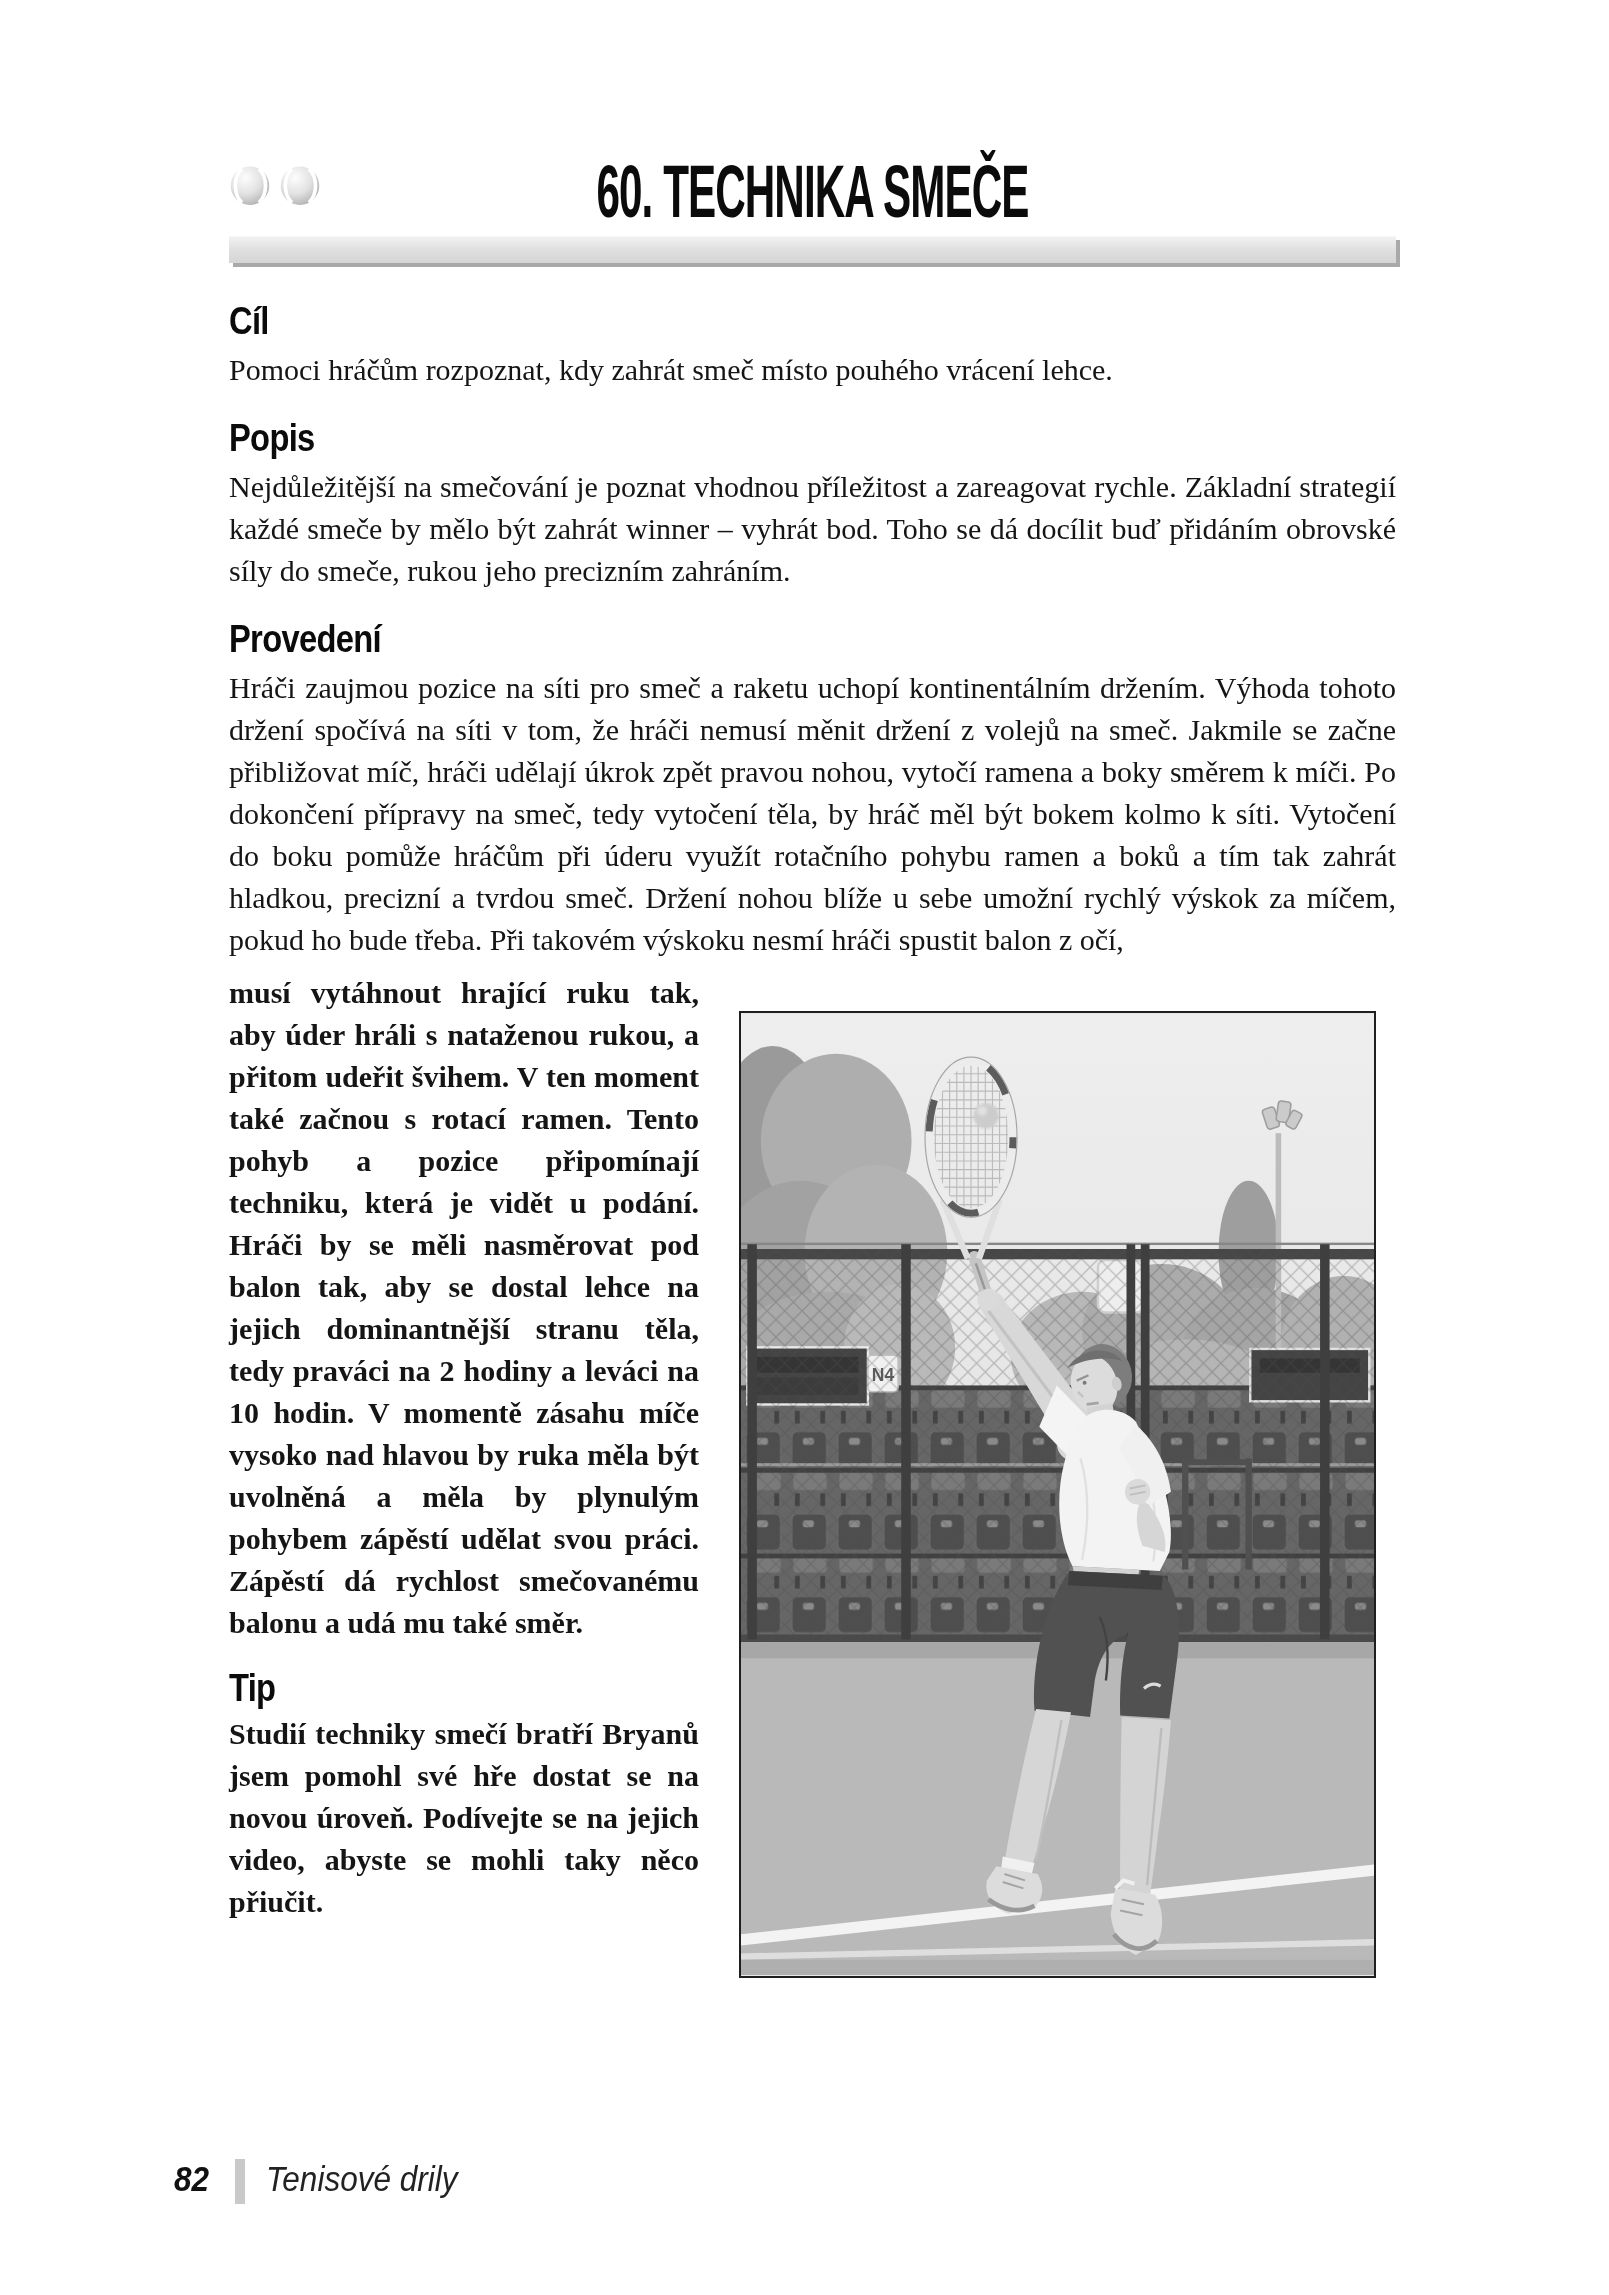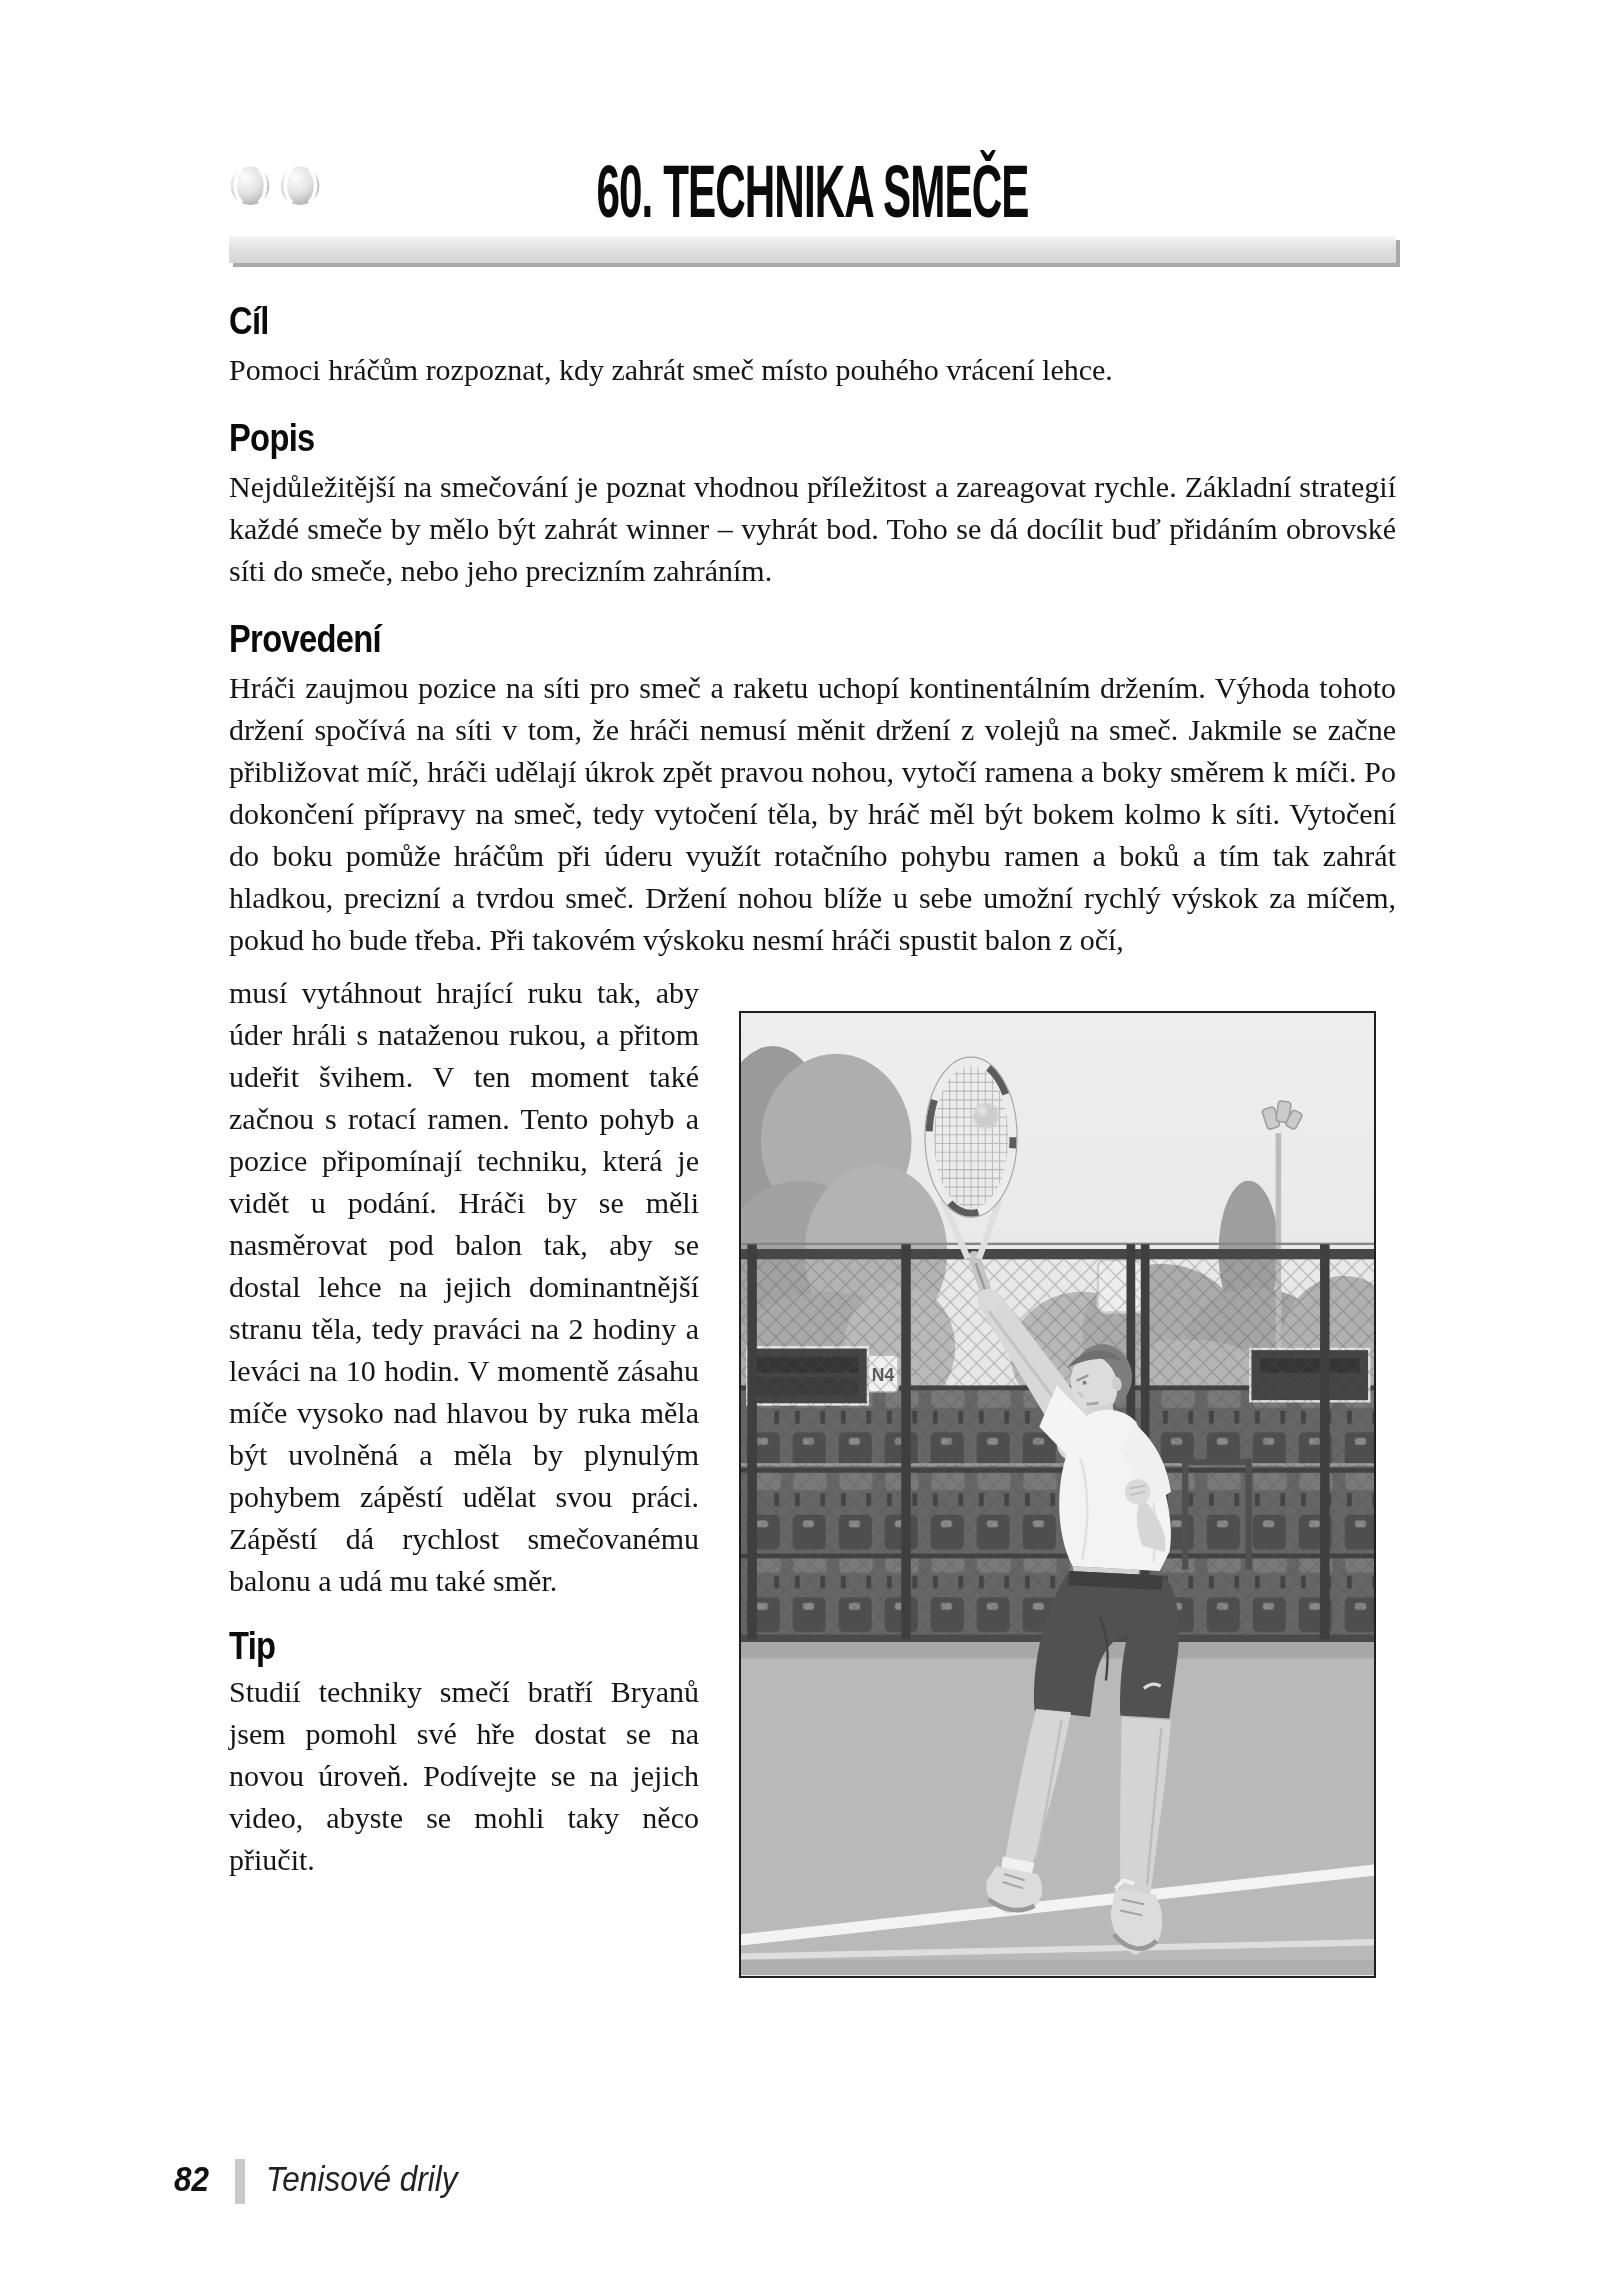--- a/index.html
+++ b/index.html
@@ -17,21 +17,21 @@
   h2{font-family:"Liberation Sans",sans-serif;font-weight:700;font-size:38px;line-height:40px;
      letter-spacing:-0.8px;margin:0;transform:scaleX(0.86);transform-origin:0 50%;white-space:nowrap;color:#0b0b0b;}
   .h-cil{margin-top:38px;}
   .h-popis{margin-top:27px;}
   .h-provedeni{margin-top:27px;}
   .h-tip{margin-top:24px;}
   p.body{font-size:30px;line-height:42px;text-align:justify;margin:8px 0 0 0;color:#151515;}
   
   .columns{display:flex;margin-top:6.4px;}
   .col-left{width:470px;flex:0 0 470px;}
-  .col-left p.body{margin-top:4.8px;}
+  .col-left p.body{margin-top:4.8px;font-weight:bold;}
   .gap{flex:0 0 40px;}
   figure.photo{margin:44px 0 0 0;width:633px;height:963px;border:2.4px solid #1f1f1f;background:#e9e9e9;}
   figure.photo svg{display:block;}
   
   .footer{position:absolute;left:172px;top:2159px;display:flex;align-items:flex-start;
      font-family:"Liberation Sans",sans-serif;}
   .footer .pagenum{font-weight:700;font-style:italic;font-size:35px;transform:scaleX(0.9);}
   .footer .sep{width:9.6px;height:45px;background:#c9c9c9;margin:0 21px 0 24px;}
   .footer .booktitle{font-style:italic;font-size:35px;color:#222;transform:scaleX(0.9);transform-origin:0 50%;white-space:nowrap;}
 </style>
@@ -64,21 +64,21 @@
     </div>
     <div class="page-title">60. TECHNIKA SMEČE</div>
   </div>
 
   <div class="divider"></div>
 
   <h2 class="h-cil">Cíl</h2>
   <p class="body">Pomoci hráčům rozpoznat, kdy zahrát smeč místo pouhého vrácení lehce.</p>
 
   <h2 class="h-popis">Popis</h2>
-  <p class="body">Nejdůležitější na smečování je poznat vhodnou příležitost a zareagovat rychle. Základní strategií každé smeče by mělo být zahrát winner – vyhrát bod. Toho se dá docílit buď přidáním obrovské síti do smeče, nebo jeho precizním zahráním.</p>
+  <p class="body">Nejdůležitější na smečování je poznat vhodnou příležitost a zareagovat rychle. Základní strategií každé smeče by mělo být zahrát winner – vyhrát bod. Toho se dá docílit buď přidáním obrovské síly do smeče, rukou jeho precizním zahráním.</p>
 
   <h2 class="h-provedeni">Provedení</h2>
   <p class="body">Hráči zaujmou pozice na síti pro smeč a raketu uchopí kontinentálním držením. Výhoda tohoto držení spočívá na síti v tom, že hráči nemusí měnit držení z volejů na smeč. Jakmile se začne přibližovat míč, hráči udělají úkrok zpět pravou nohou, vytočí ramena a boky směrem k míči. Po dokončení přípravy na smeč, tedy vytočení těla, by hráč měl být bokem kolmo k síti. Vytočení do boku pomůže hráčům při úderu využít rotačního pohybu ramen a boků a tím tak zahrát hladkou, precizní a tvrdou smeč. Držení nohou blíže u sebe umožní rychlý výskok za míčem, pokud ho bude třeba. Při takovém výskoku nesmí hráči spustit balon z očí,</p>
 
   <div class="columns">
     <div class="col-left">
       <p class="body">musí vytáhnout hrající ruku tak, aby úder hráli s nataženou rukou, a přitom udeřit švihem. V ten moment také začnou s rotací ramen. Tento pohyb a pozice připomínají techniku, která je vidět u podání. Hráči by se měli nasměrovat pod balon tak, aby se dostal lehce na jejich dominantnější stranu těla, tedy praváci na 2 hodiny a leváci na 10 hodin. V momentě zásahu míče vysoko nad hlavou by ruka měla být uvolněná a měla by plynulým pohybem zápěstí udělat svou práci. Zápěstí dá rychlost smečovanému balonu a udá mu také směr.</p>
       <h2 class="h-tip">Tip</h2>
       <p class="body">Studií techniky smečí bratří Bryanů jsem pomohl své hře dostat se na novou úroveň. Podívejte se na jejich video, abyste se mohli taky něco přiučit.</p>
     </div>

